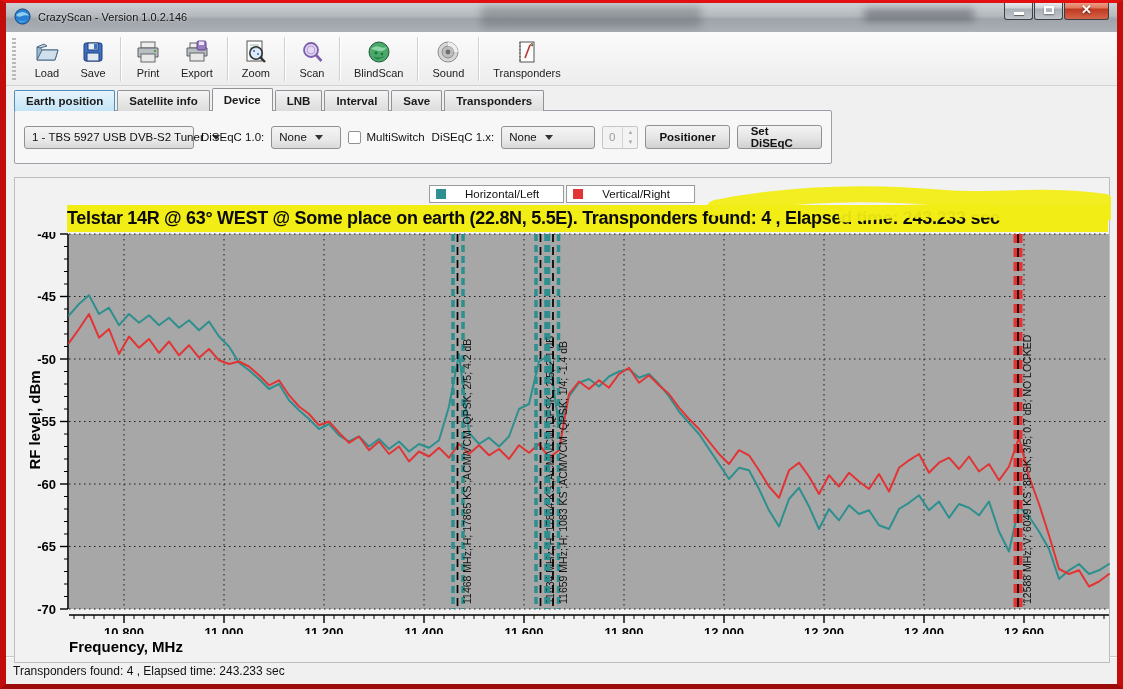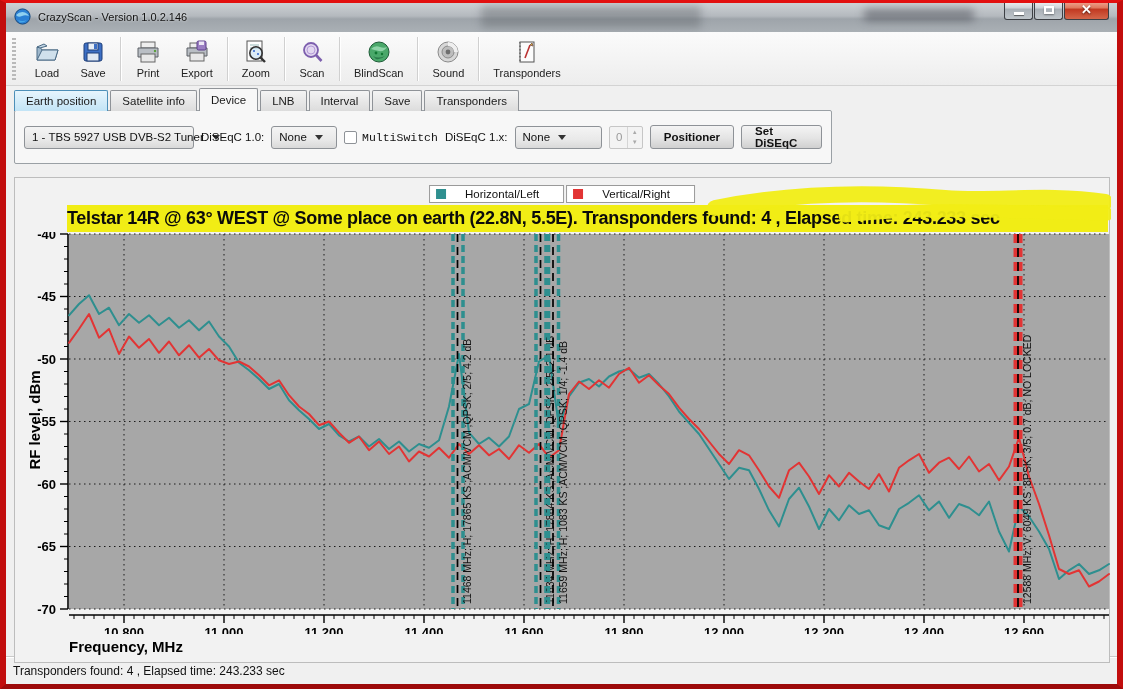--- a/index.html
+++ b/index.html
@@ -30,40 +30,40 @@
              display:flex; align-items:center; padding-left:6px; }
   .grip { width:4px; height:42px; margin-right:8px;
           background:repeating-linear-gradient(180deg,#b9b9b9 0 2px,transparent 2px 4px); }
   .tb-item { display:flex; flex-direction:column; align-items:center; justify-content:center;
              padding:3px 9px; border:1px solid transparent; border-radius:3px; cursor:default; }
   .tb-item .lbl { font-size:11px; color:#222; margin-top:2px; white-space:nowrap; }
   .tb-sep { width:1px; height:44px; background:#d0d0d0; margin:0 4px; box-shadow:1px 0 0 #fff; }
   .tb-icon { width:26px; height:26px; }
 
   
-  .tabs { position:absolute; left:14px; top:89px; display:flex; align-items:flex-end; height:22px; z-index:5; }
+  .tabs { position:absolute; left:14px; top:89px; display:flex; align-items:flex-end; height:22px; z-index:5;font-weight:bold; }
   .tab { height:21px; padding:0 11px; font-size:11.5px; color:#1a1a1a; display:flex; align-items:center;
          background:linear-gradient(#f4f4f4,#dcdcdc); border:1px solid #8f9398; border-bottom:none;
          border-radius:2px 2px 0 0; margin-right:2px; position:relative; }
   .tab.hot { background:linear-gradient(#e7f5fd,#c2e4f6); border-color:#4d8fb8; }
   .tab.active { background:#f7f7f7; height:23px; z-index:6; border-color:#8f9398; }
 
   
   .device-box { position:absolute; left:14px; top:110px; width:818px; height:54px; background:#f7f7f7;
                 border:1px solid #9aa0a5; border-radius:2px; display:flex; align-items:center; padding:0 9px; gap:7px; z-index:4; }
   .combo { height:23px; border:1px solid #8e9297; border-radius:3px; background:linear-gradient(#f4f4f4,#e9e9e9 60%,#d9d9d9);
            display:flex; align-items:center; font-size:11.5px; color:#111; padding:0 4px 0 7px; white-space:nowrap; }
   .combo .arrow { margin-left:auto; width:0; height:0; border-left:4px solid transparent; border-right:4px solid transparent;
                   border-top:5px solid #333; margin-left:8px; }
   .combo.tuner { width:170px; }
   .combo.small { width:76px; }
   .combo.mid { width:102px; }
   .flabel { font-size:11.5px; color:#111; white-space:nowrap; }
   .checkbox { width:13px; height:13px; background:#fff; border:1px solid #8e9297; border-radius:2px; }
-  .chk-wrap { display:flex; align-items:center; gap:5px;font-family:Liberation Mono, monospace; }
+  .chk-wrap { display:flex; align-items:center; gap:5px; }
   .spinner { width:40px; height:23px; border:1px solid #c6c6c6; background:#f3f3f3; border-radius:2px;
              display:flex; align-items:stretch; }
   .spinner .val { flex:1; font-size:11.5px; color:#9a9a9a; display:flex; align-items:center; padding-left:6px; }
   .spin-btns { width:15px; display:flex; flex-direction:column; border-left:1px solid #d5d5d5; }
   .spin-btns span { flex:1; font-size:6px; color:#aaa; display:flex; align-items:center; justify-content:center; }
   .btn { height:24px; padding:0 13px; font-size:11.5px; color:#111; border:1px solid #8e9297; border-radius:3px;
          background:linear-gradient(#f4f4f4,#e4e4e4 55%,#d0d0d0); display:flex; align-items:center;font-weight:bold; }
 
   
   .chart { position:absolute; left:14px; top:177px; width:1096px; height:486px; background:#f2f2f2;

